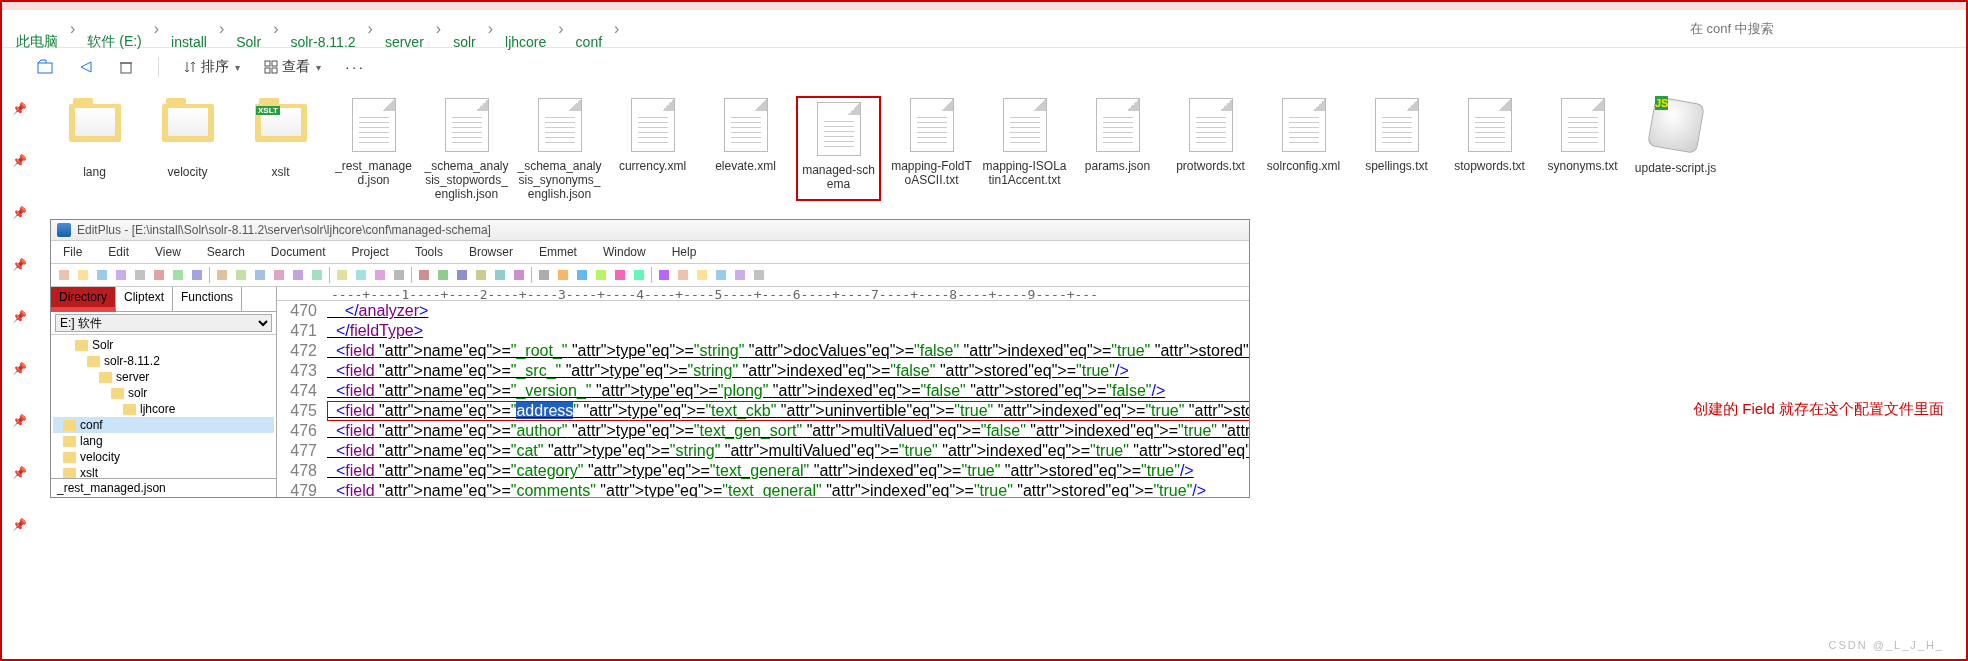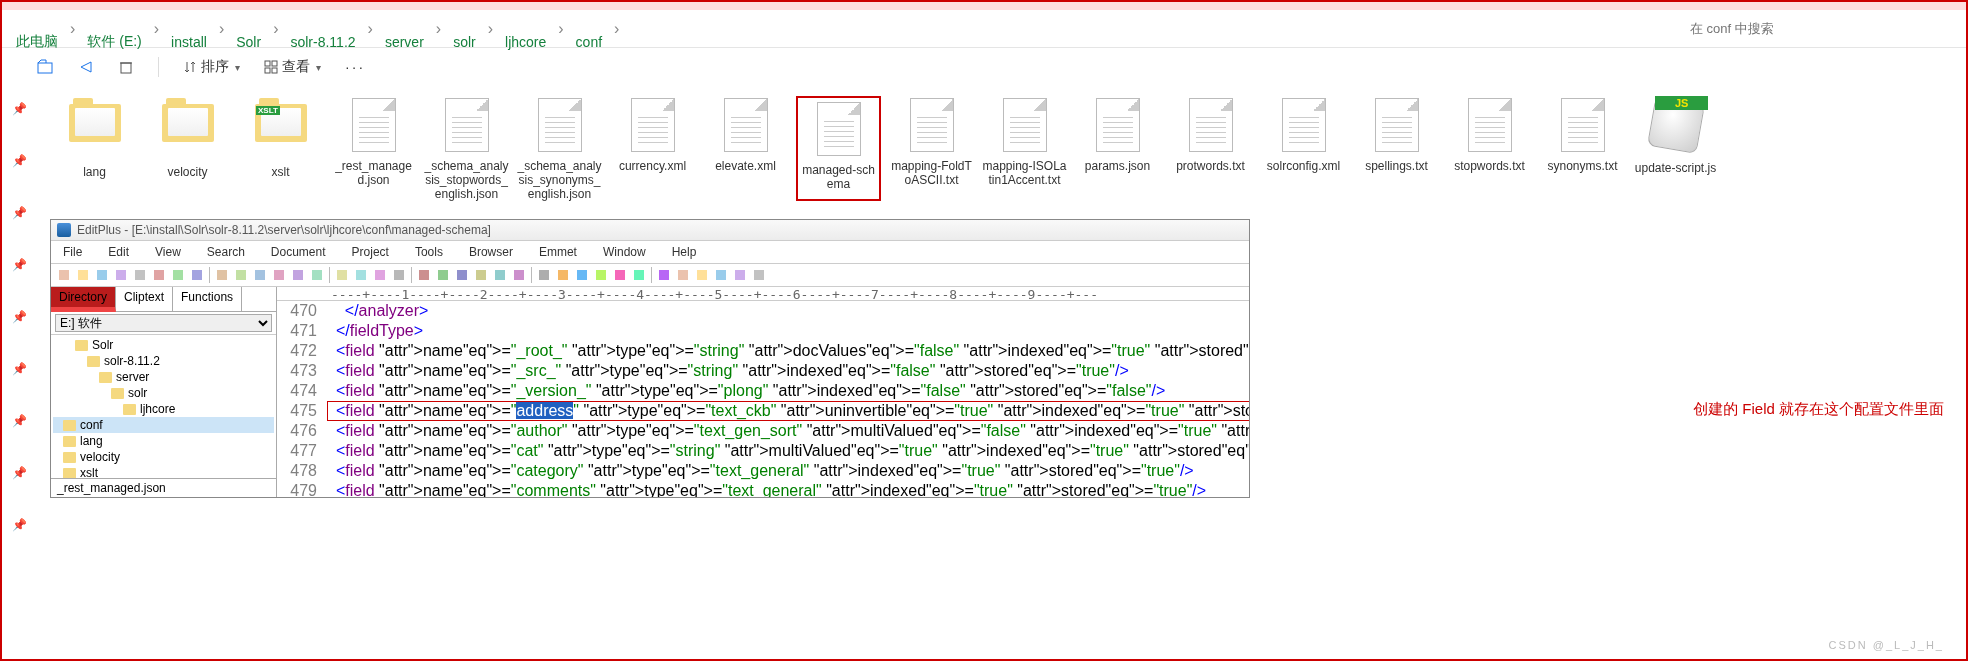--- a/index.html
+++ b/index.html
@@ -27,21 +27,21 @@
 
 .file-grid { display: flex; gap: 8px; padding: 10px 40px 10px 50px; flex-wrap: nowrap; }
 .file-item { width: 85px; text-align: center; font-size: 12px; color: #333; position: relative; }
 .file-item.selected { border: 2px solid #cc0000; padding: 2px; }
 .file-icon { width: 58px; height: 58px; margin: 0 auto 4px; }
 .file-label { line-height: 1.15; word-break: break-all; }
 .folder-body { width: 52px; height: 38px; background: #f5d980; border-radius: 2px; position: relative; margin: 8px auto 0; }
 .folder-body::before { content: ''; position: absolute; top: -6px; left: 4px; width: 20px; height: 8px; background: #f5d980; border-radius: 2px 2px 0 0; }
 .folder-body.paper::after { content: ''; position: absolute; top: 4px; left: 6px; width: 40px; height: 28px; background: linear-gradient(#fff, #f0f0f0); border-radius: 1px; }
 .xslt-badge { position: absolute; top: 10px; left: 18px; background: #2a9d3f; color: #fff; font-size: 8px; font-weight: bold; padding: 0 2px; z-index: 2; }
-.js-badge { position: absolute; top: 0px; left: 22px; background: #2a9d3f; color: #f5e400; font-size: 11px; font-weight: bold; padding: 1px 20px; z-index: 2; }
+.js-badge { position: absolute; top: 0px; left: 22px; background: #2a9d3f; color: #f5e400; font-size: 11px; font-weight: bold; padding: 1px 0; z-index: 2; }
 .doc-icon { width: 44px; height: 54px; margin: 2px auto 0; border: 1px solid #bbb; background: #fff; position: relative; }
 .doc-icon::before { content: ''; position: absolute; top: 0; right: 0; width: 12px; height: 12px; background: linear-gradient(135deg, #fff 50%, #ccc 50%); }
 .doc-icon .lines { position: absolute; top: 18px; left: 6px; right: 6px; bottom: 6px; background: repeating-linear-gradient(#ccc 0 1px, transparent 1px 5px); }
 .script-icon { width: 50px; height: 50px; margin: 4px auto 0; background: radial-gradient(ellipse at 40% 30%, #fff, #ccc); border-radius: 8px; border: 1px solid #aaa; transform: rotate(10deg); }
 
 
 .editor-window { margin: 8px 0 0 48px; border: 1px solid #888; width: 1200px; background: #fff; }
 .editor-title { background: linear-gradient(#f9f9f9, #ececec); font-size: 12px; color: #555; padding: 3px 6px; display: flex; align-items: center; gap: 6px; border-bottom: 1px solid #ccc; }
 .ep-logo { width: 14px; height: 14px; background: linear-gradient(#4a90d9, #1a5fa0); border-radius: 2px; }
 .menu-bar { display: flex; gap: 10px; font-size: 12px; color: #333; padding: 2px 4px; border-bottom: 1px solid #ccc; }
@@ -62,21 +62,21 @@
 .tree-item.sel { background: #cce4f7; }
 .tree-item .ind1 { width: 12px; } .tree-item .ind2 { width: 24px; } .tree-item .ind3 { width: 36px; } .tree-item .ind4 { width: 48px; } .tree-item .ind5 { width: 60px; }
 .folder-s { width: 13px; height: 11px; background: #f5d980; border-radius: 1px; flex-shrink: 0; }
 .filename-row { border-top: 1px solid #aaa; padding: 2px 6px; }
 
 .code-area { flex: 1; display: flex; flex-direction: column; overflow: hidden; }
 .ruler { height: 14px; font-family: "Consolas", monospace; font-size: 13px; color: #666; padding-left: 54px; white-space: pre; border-bottom: 1px solid #ccc; letter-spacing: 0; overflow: hidden; }
 .code-lines { font-family: "Consolas", monospace; font-size: 16px; line-height: 1.25; flex: 1; overflow: hidden; }
 .code-line { display: flex; }
 .gutter { width: 50px; text-align: right; padding-right: 10px; color: #808080; background: #fff; flex-shrink: 0; }
-.code-text { white-space: pre; flex: 1; }
+.code-text { white-space: pre; flex: 1; text-decoration: underline; }
 .tag { color: #0000ff; }
 .val { color: #008000; }
 .txt { color: #800080; }
 .sel-text { background: #2060c0; color: #fff; }
 .hl-line { outline: 1px solid #cc0000; outline-offset: -1px; }
 
 .annotation { position: absolute; right: 22px; top: 398px; font-size: 15px; color: #cc0000; }
 .watermark { position: absolute; right: 22px; bottom: 8px; font-size: 11px; color: #bbb; letter-spacing: 2px; }
 </style>
 </head>

